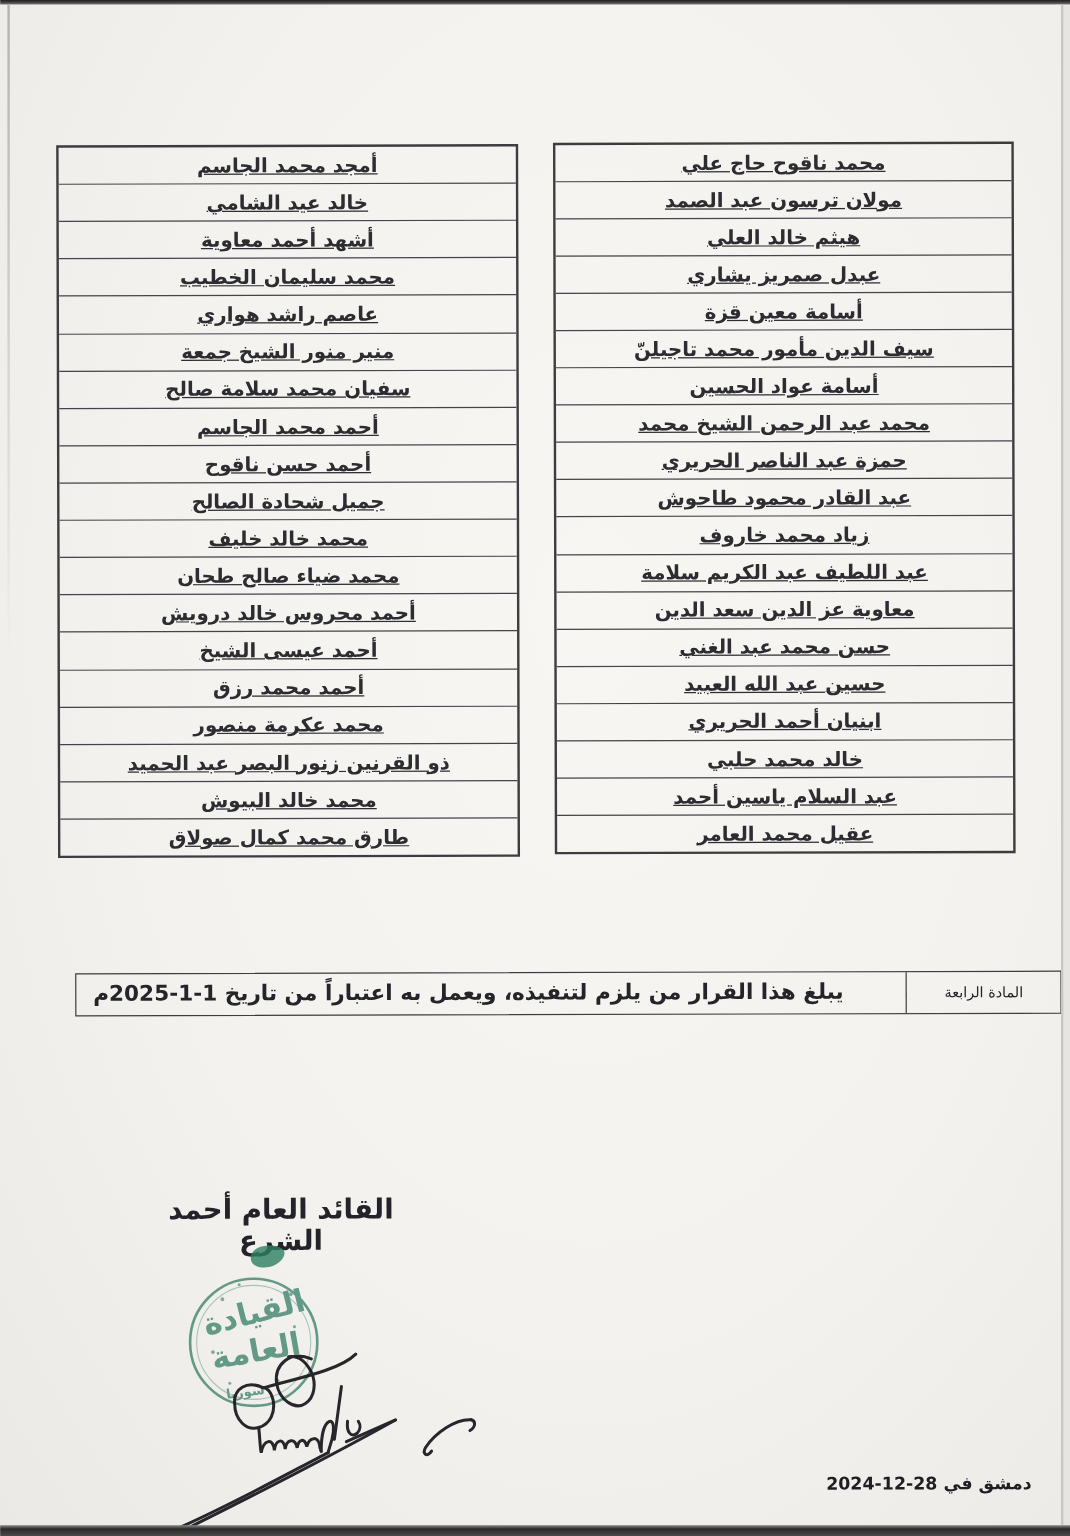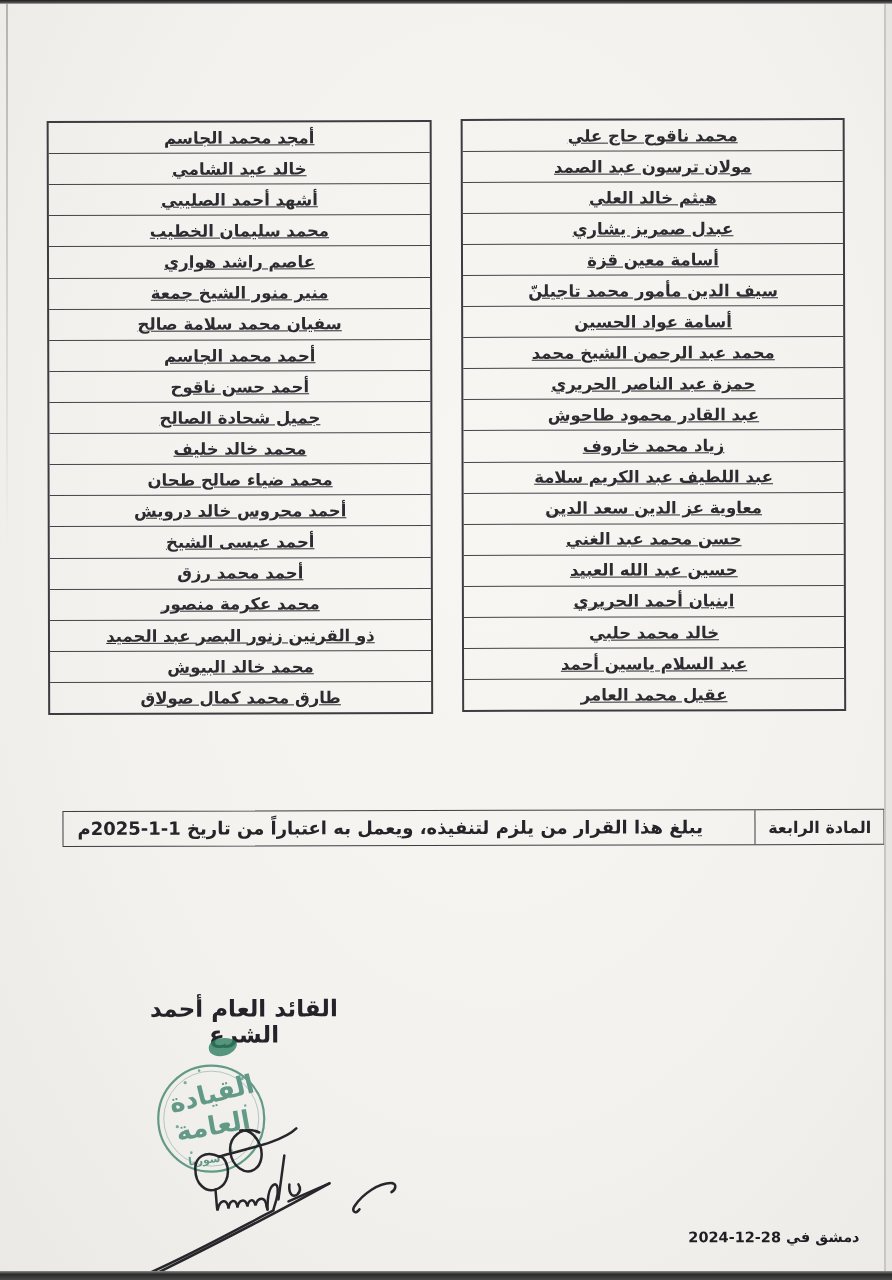--- a/index.html
+++ b/index.html
@@ -40,33 +40,33 @@
   .table-left{left:48px;top:120px;width:381px;height:590px;}
   .table-right{left:462px;top:119px;width:380px;height:589px;}
 
   
   .article-row{
     position:absolute;left:62px;top:810px;width:820px;height:34px;
     border:1.8px solid #3c3c41;display:flex;flex-direction:row;align-items:stretch;
   }
   .article-label{
     width:208px;display:flex;align-items:center;justify-content:center;
-    border-left:1.8px solid #3c3c41;font-size:16px;font-weight:700;color:#242429;margin-left:40px;
+    border-left:1.8px solid #3c3c41;font-size:12px;font-weight:400;color:#242429;margin-left:40px;
   }
   .article-body{
     flex:1;display:flex;align-items:center;padding:0 12px 0 14px;
     font-size:18px;font-weight:700;color:#242429;
   }
   .article-body .line{
     width:100%;text-align:justify;text-align-last:justify;white-space:nowrap;line-height:1;
   }
 
   
   .sig-title{
-    position:absolute;left:118px;top:995px;width:250px;text-align:center;
+    position:absolute;left:108px;top:995px;width:250px;text-align:center;
     font-size:23px;font-weight:700;color:#232329;letter-spacing:0;
   }
   .stamp-svg{position:absolute;left:146px;top:1030px;z-index:5;}
   .stamp-green-text{fill:#4b8a76;font-family:"DejaVu Sans",sans-serif;font-weight:700;}
   .sign-svg{position:absolute;left:140px;top:1058px;z-index:6;}
 
   
   .footer-date{
     position:absolute;top:1230px;left:692px;width:166px;
     font-size:14.5px;font-weight:700;color:#1e1e23;text-align:left;
@@ -140,21 +140,21 @@
       </div>
 
     <div class="name-table table-left">
         <div class="trow">
           <span>أمجد محمد الجاسم</span>
         </div>
         <div class="trow">
           <span>خالد عيد الشامي</span>
         </div>
         <div class="trow">
-          <span>أشهد أحمد الصليبي</span>
+          <span>أشهد أحمد معاوية</span>
         </div>
         <div class="trow">
           <span>محمد سليمان الخطيب</span>
         </div>
         <div class="trow">
           <span>عاصم راشد هواري</span>
         </div>
         <div class="trow">
           <span>منير منور الشيخ جمعة</span>
         </div>

